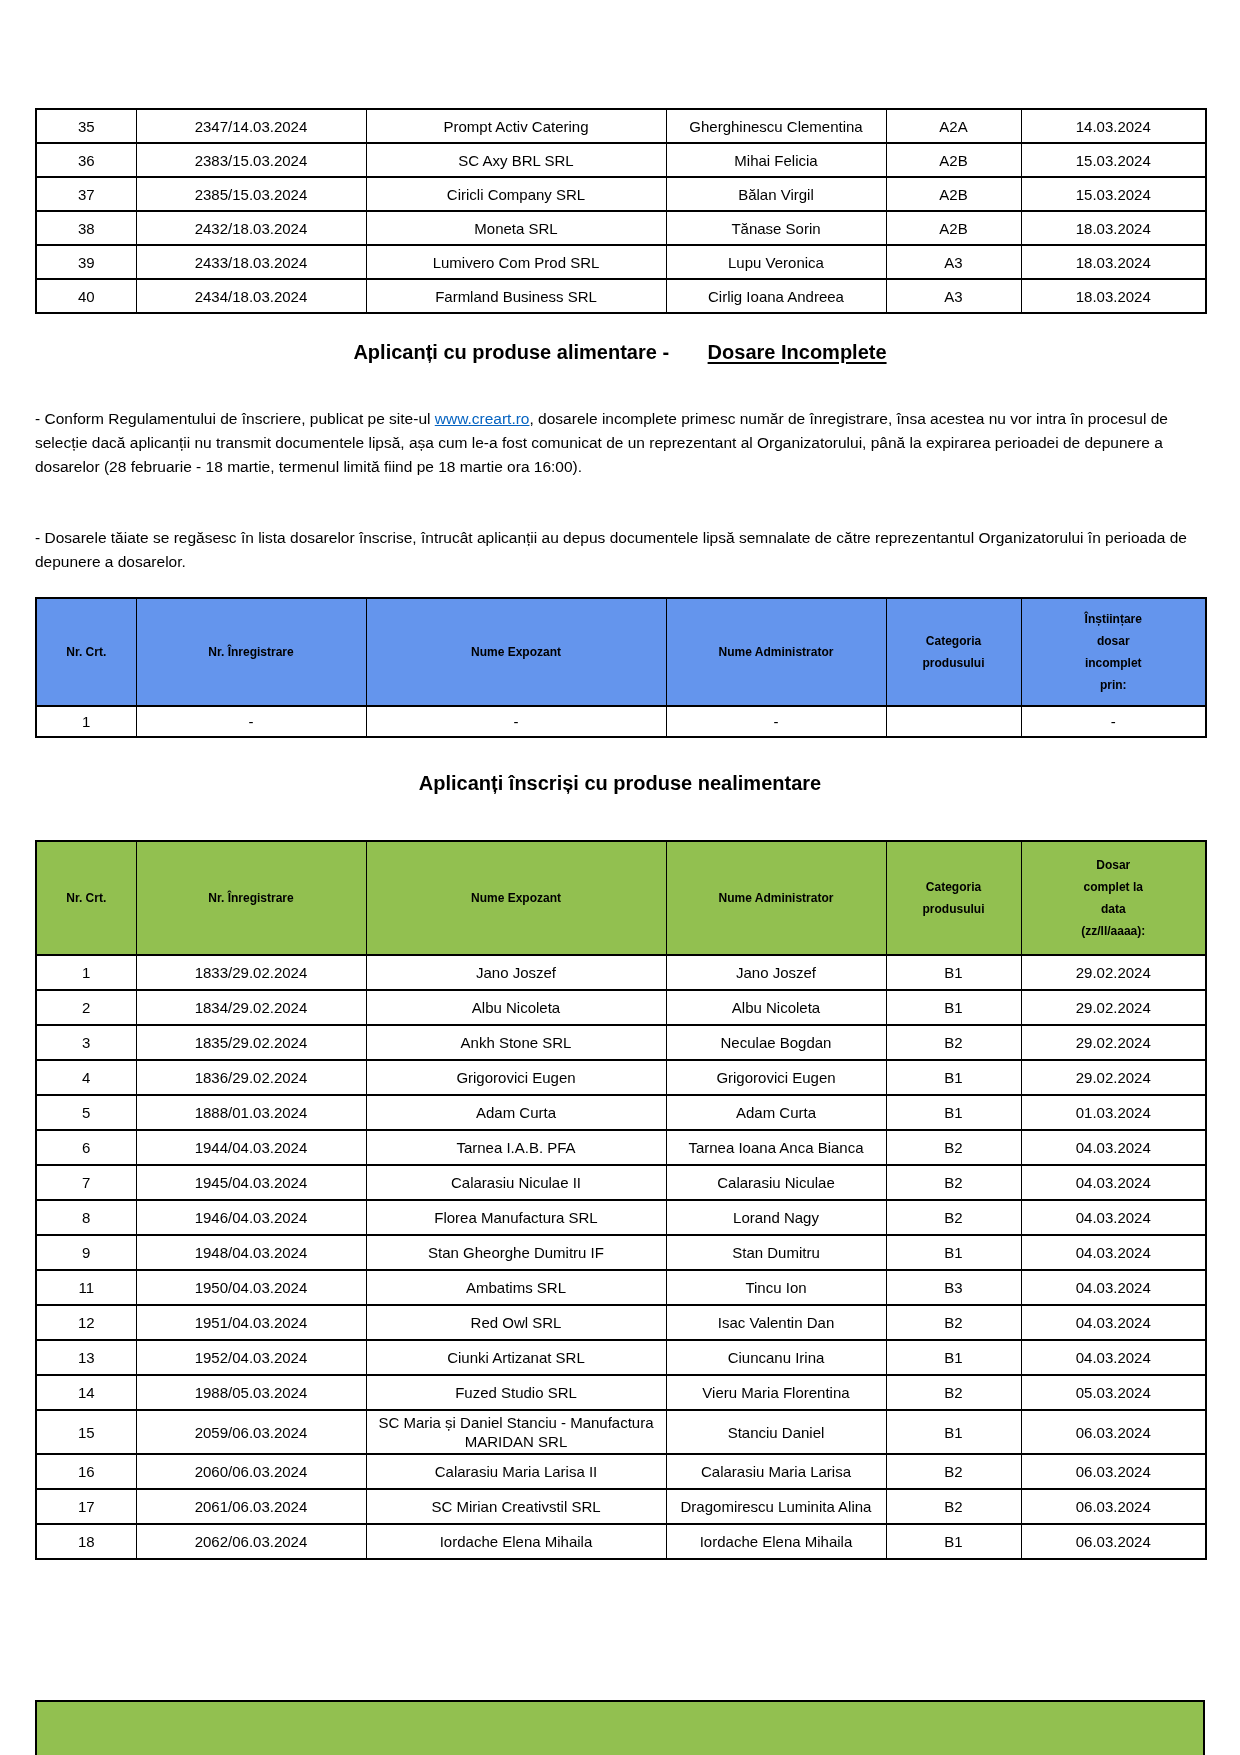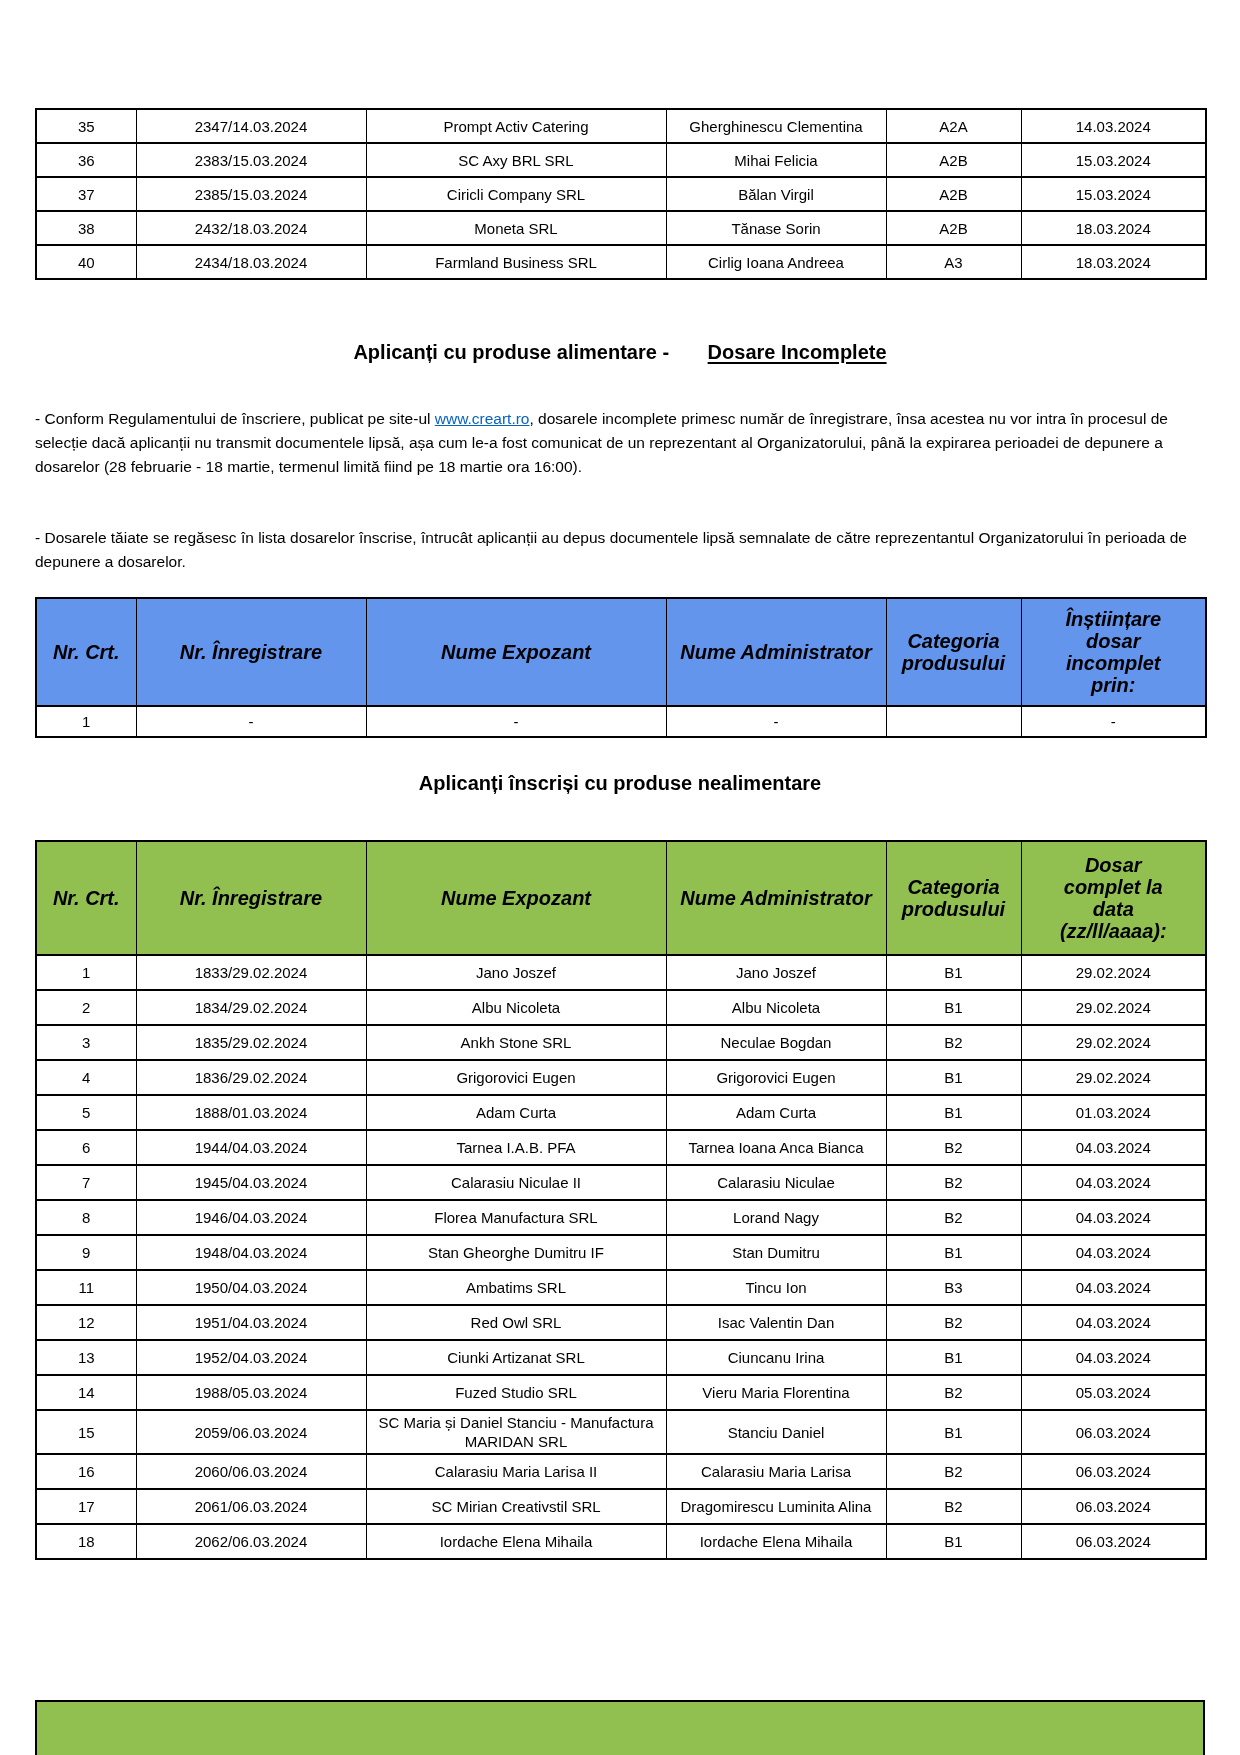--- a/index.html
+++ b/index.html
@@ -24,23 +24,22 @@
     border:2px solid var(--border,#000);
     border-left-width:1px;border-right-width:1px;
   }
   table.doc{border-width:2px;}
   table.doc td, table.doc th{
     text-align:center;vertical-align:middle;
     padding:2px 4px;overflow:hidden;
     line-height:19px;
   }
   table.doc th{
-    font-weight:bold;font-size:20px;line-height:22px;
+    font-weight:bold;font-size:12px;line-height:22px;
     white-space:pre-line;
-    font-style:italic;
   }
   #table-food-continued td{height:28px;}
   #table-incomplete thead tr{height:108px;}
   #table-incomplete tbody td{height:25px;}
   #table-incomplete thead th{background:var(--blue,#6495ED);}
   #table-nonfood thead tr{height:114px;}
   #table-nonfood tbody td{height:29px;}
   #table-nonfood thead th{background:var(--green,#92C050);}
   
   .doc-heading{
@@ -103,20 +102,28 @@
           <td>Bălan Virgil</td>
           <td>A2B</td>
           <td>15.03.2024</td>
         </tr>
         <tr>
           <td>38</td>
           <td>2432/18.03.2024</td>
           <td>Moneta SRL</td>
           <td>Tănase Sorin</td>
           <td>A2B</td>
+          <td>18.03.2024</td>
+        </tr>
+        <tr>
+          <td>39</td>
+          <td>2433/18.03.2024</td>
+          <td>Lumivero Com Prod SRL</td>
+          <td>Lupu Veronica</td>
+          <td>A3</td>
           <td>18.03.2024</td>
         </tr>
         <tr>
           <td>40</td>
           <td>2434/18.03.2024</td>
           <td>Farmland Business SRL</td>
           <td>Cirlig Ioana Andreea</td>
           <td>A3</td>
           <td>18.03.2024</td>
         </tr>

